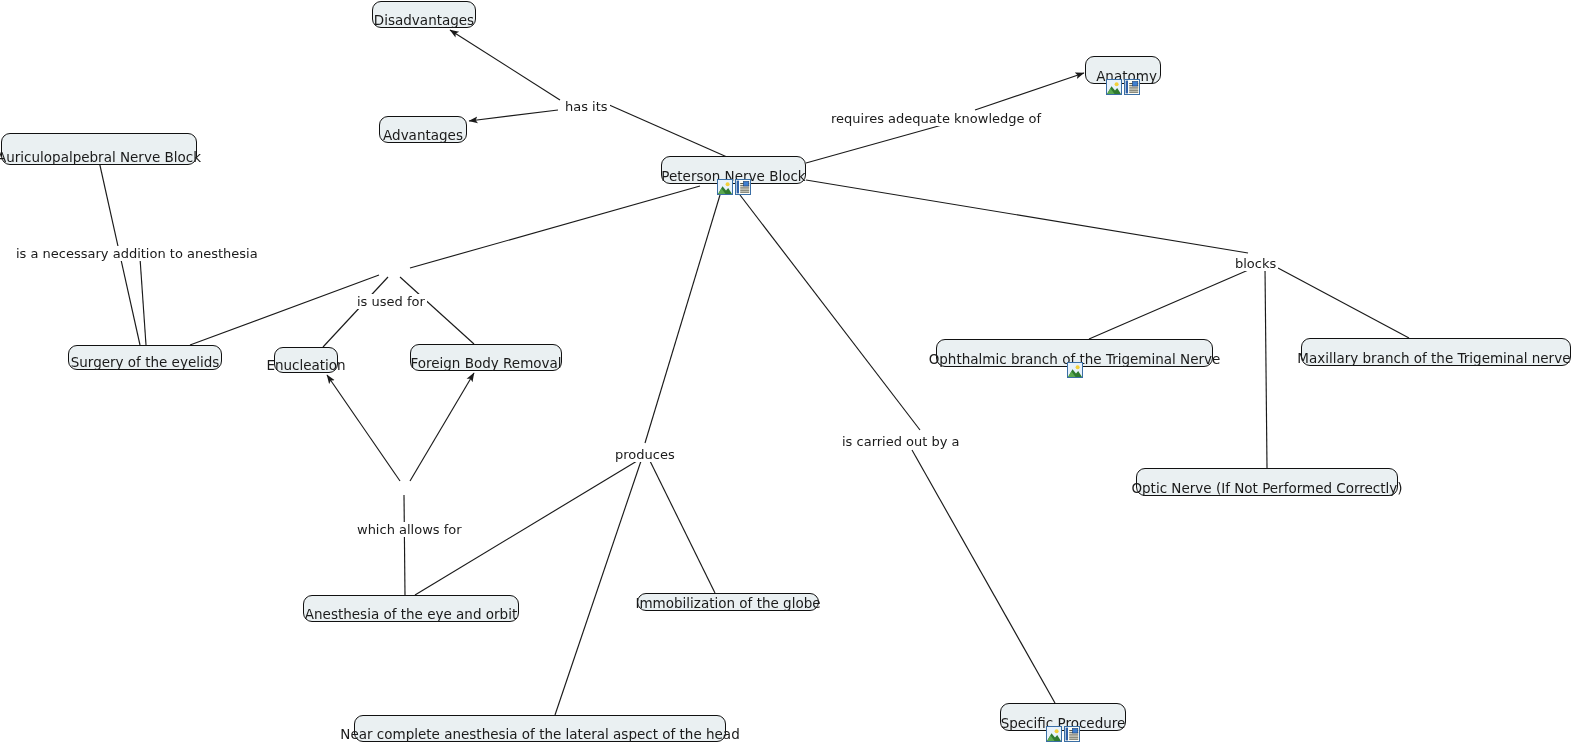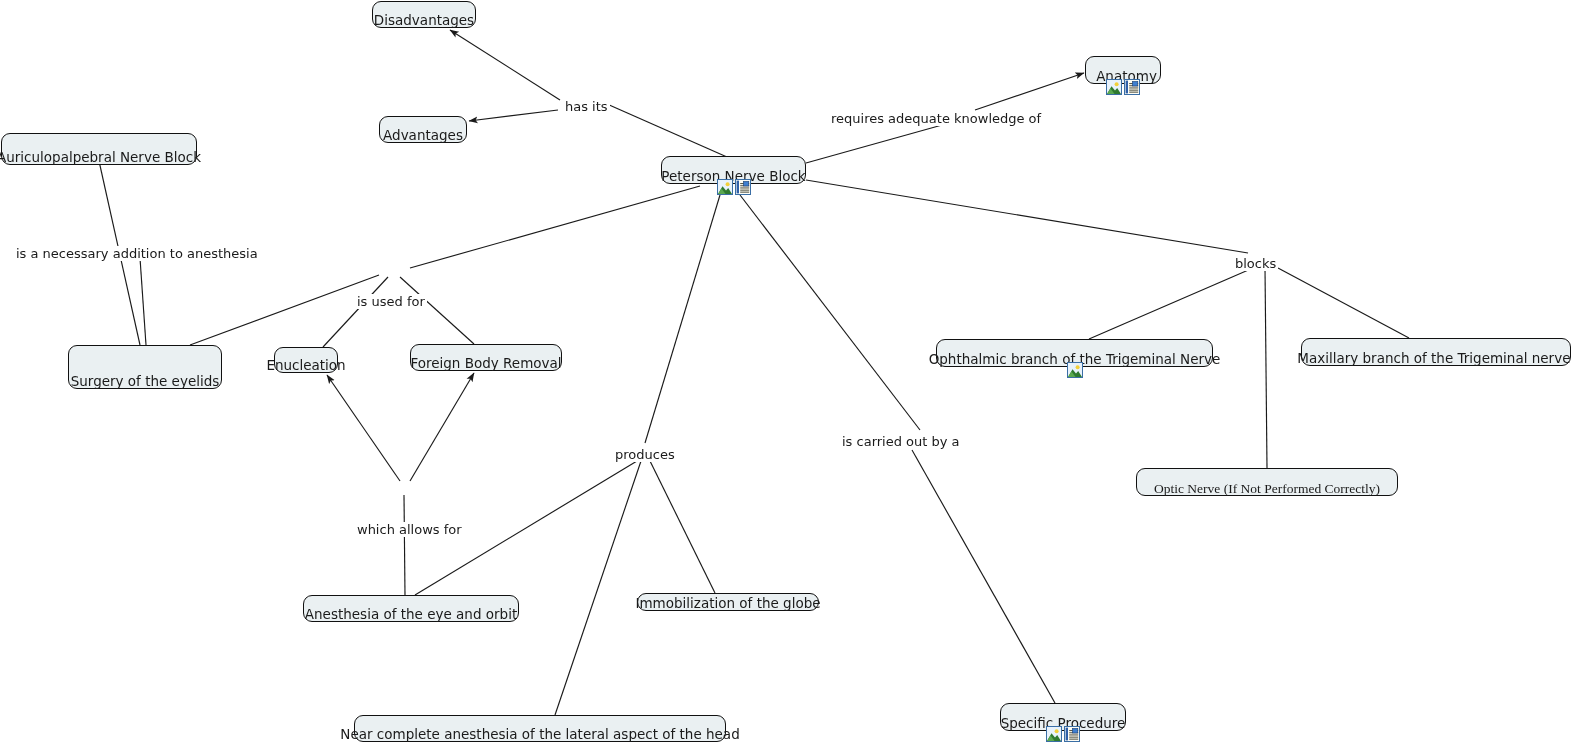--- a/index.html
+++ b/index.html
@@ -192,30 +192,30 @@
               <circle cx="9.6" cy="4.2" r="2" fill="#f2d03a"></circle>
               <path d="M0 14 L4.5 6.2 L8 10.4 L10.2 8 L14 14 Z" fill="#2f7a2f"></path>
               <path d="M0 14 L3.4 8.4 L7.6 14 Z" fill="#5aa84f"></path>
             </svg>
           </span>
         </span>
       </div>
       <div class="node" style="left: 1301px; top: 338px; width: 270px; height: 28px;">
         <span class="node-label">Maxillary branch of the Trigeminal nerve.</span>
       </div>
-      <div class="node" style="left: 68px; top: 345px; width: 154px; height: 44px;">
+      <div class="node" style="left: 68px; top: 345px; width: 154px; height: 25px;">
         <span class="node-label">Surgery of the eyelids</span>
       </div>
       <div class="node" style="left: 274px; top: 347px; width: 64px; height: 26px;">
         <span class="node-label">Enucleation</span>
       </div>
       <div class="node" style="left: 410px; top: 344px; width: 152px; height: 27px;">
         <span class="node-label">Foreign Body Removal</span>
       </div>
-      <div class="node" style="left: 1136px; top: 468px; width: 262px; height: 28px; font-family: Liberation Serif, serif;">
+      <div class="node" style="left: 1136px; top: 468px; width: 262px; height: 28px;">
         <span class="node-label">Optic Nerve (If Not Performed Correctly)</span>
       </div>
       <div class="node" style="left: 303px; top: 595px; width: 216px; height: 27px;">
         <span class="node-label">Anesthesia of the eye and orbit</span>
       </div>
       <div class="node" style="left: 637px; top: 593px; width: 182px; height: 18px;">
         <span class="node-label">Immobilization of the globe</span>
       </div>
       <div class="node" style="left: 1000px; top: 703px; width: 126px; height: 28px;">
         <span class="node-label">Specific Procedure</span>

